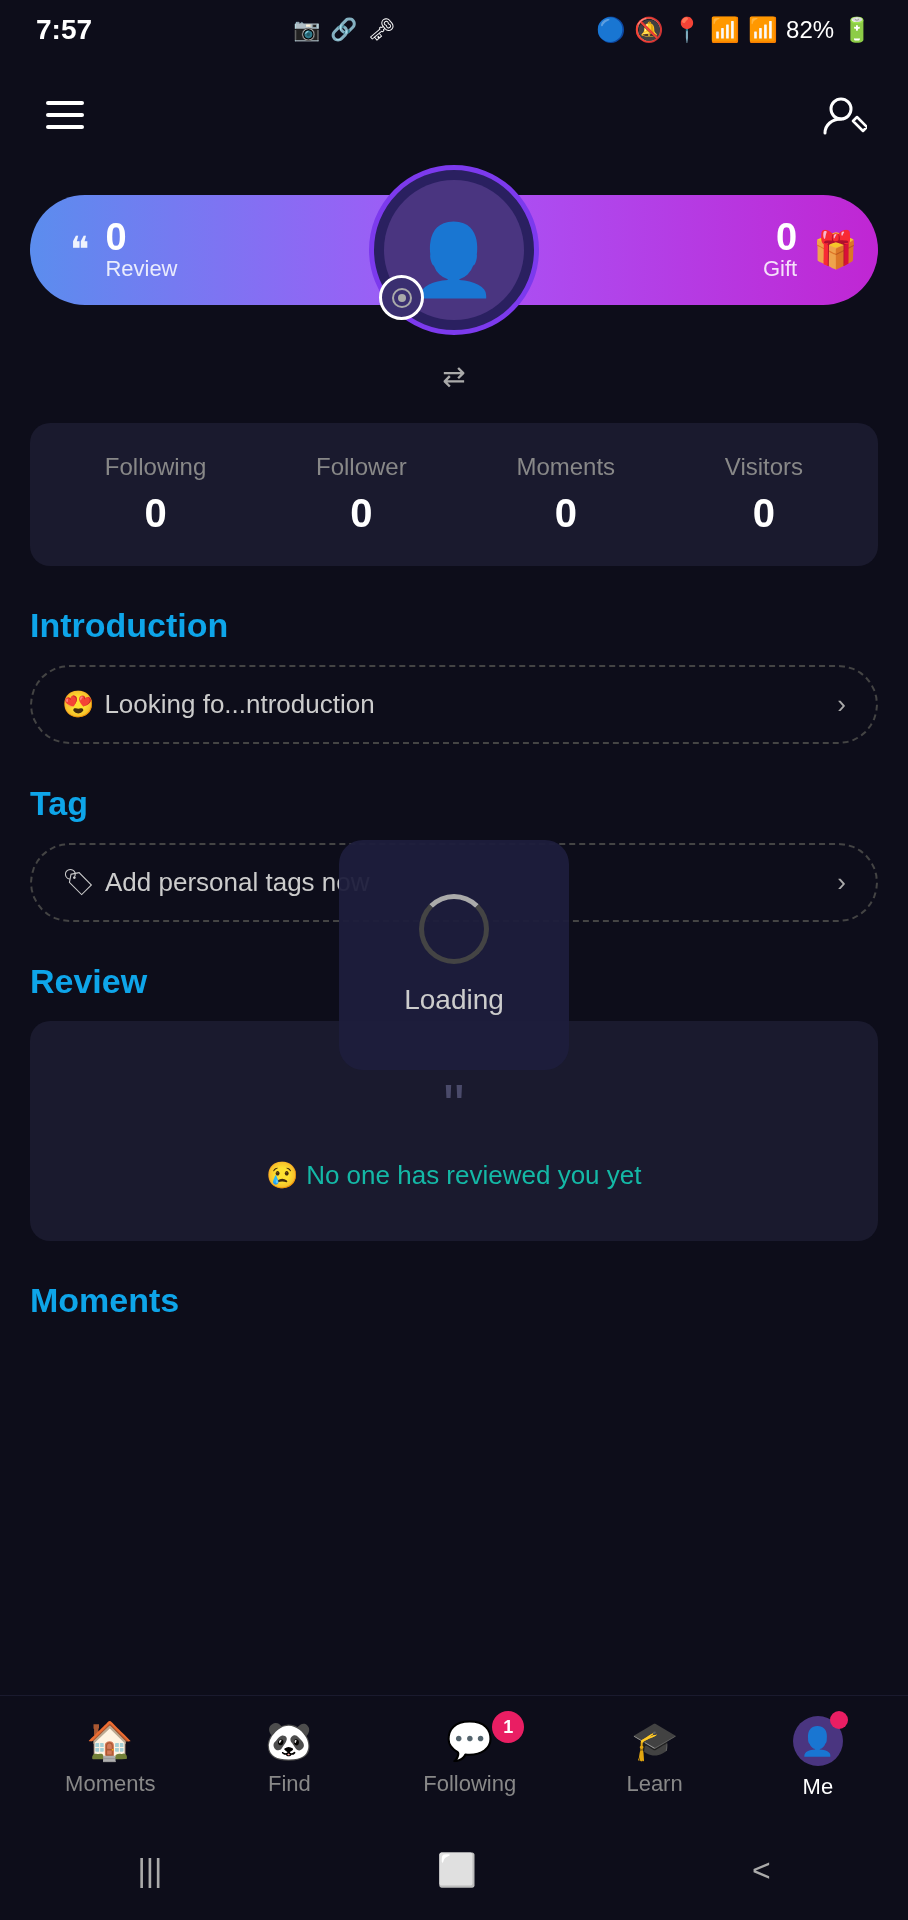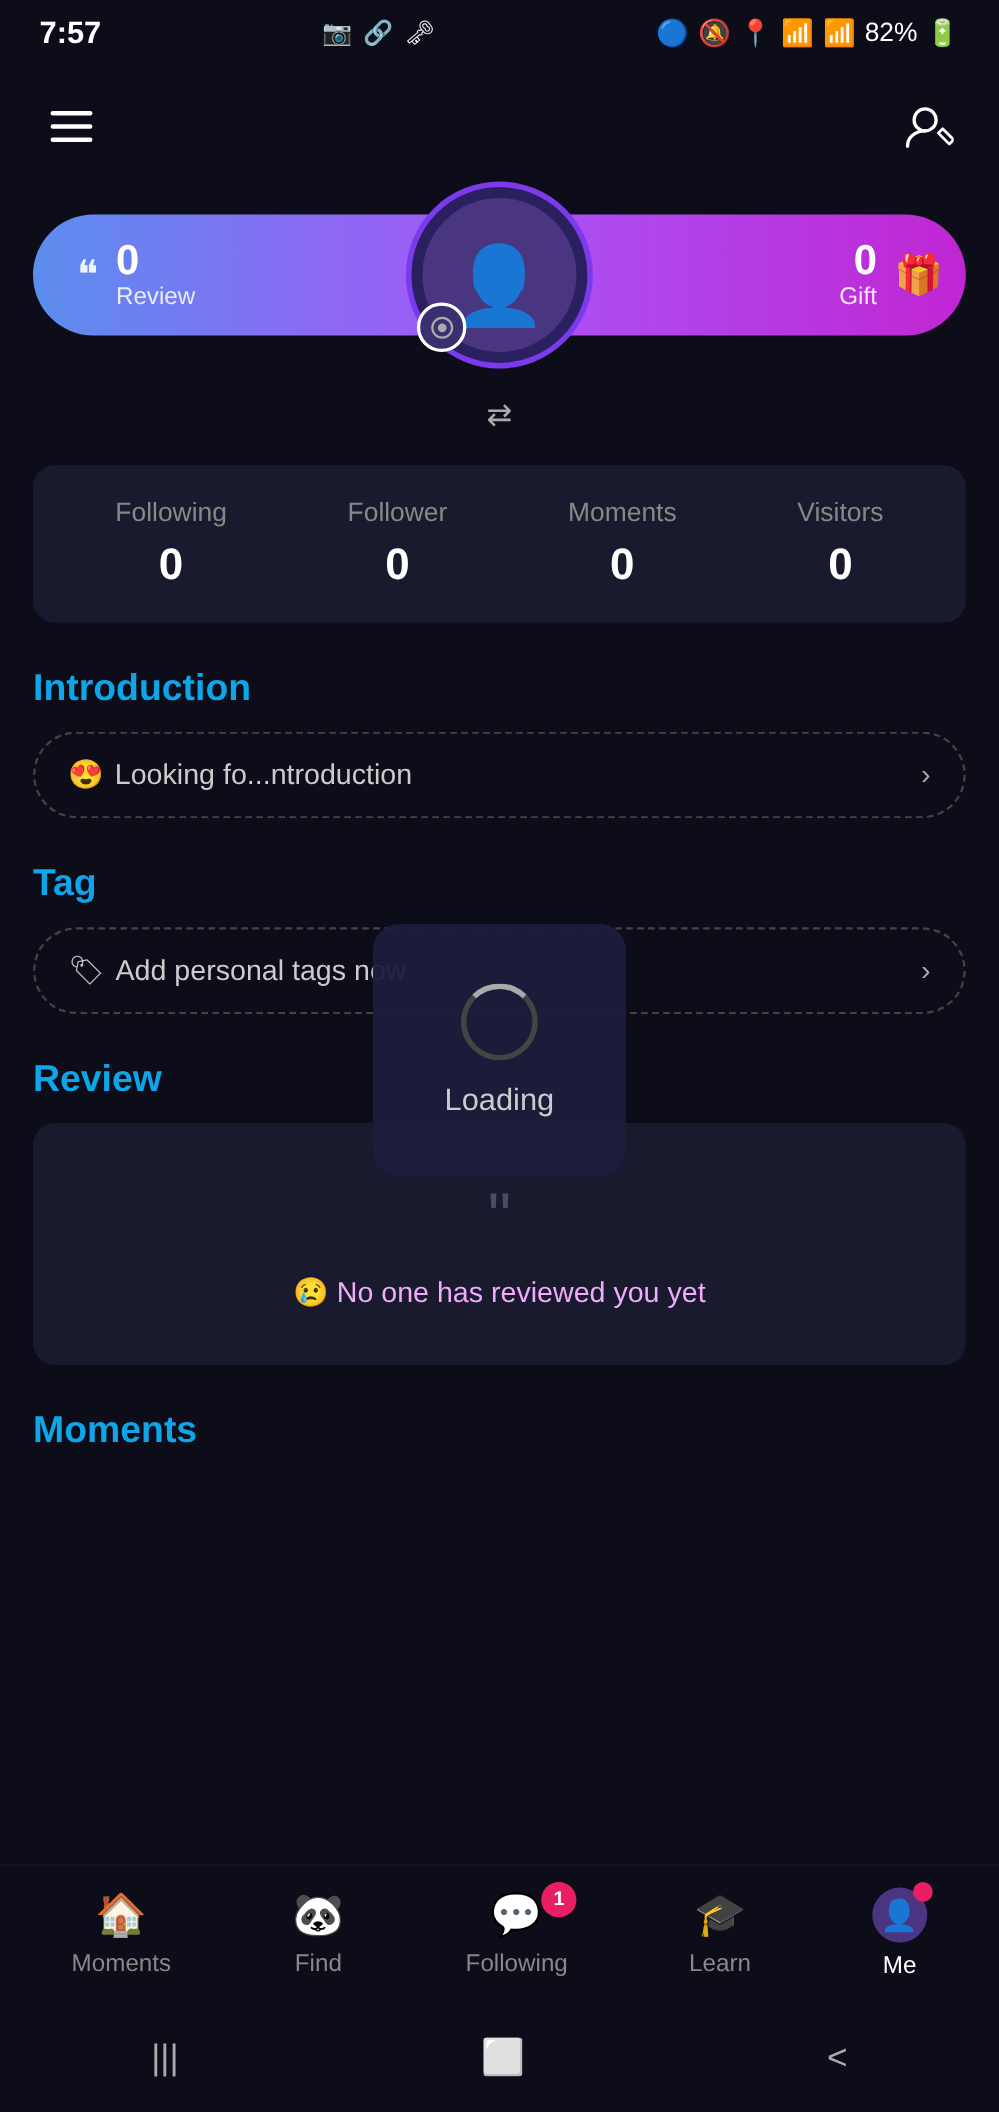--- a/index.html
+++ b/index.html
@@ -290,21 +290,21 @@
       flex-direction: column;
       align-items: center;
       gap: 20px;
     }
     .quote-icon {
       font-size: 50px;
       color: #4a4a6a;
     }
     .no-review-text {
       font-size: 26px;
-      color: #f0abfc;
+      color: #14b8a6;
     }
 
     
     .loading-overlay {
       position: absolute;
       top: 840px;
       left: 50%;
       transform: translateX(-50%);
       background: rgba(30, 30, 60, 0.95);
       border-radius: 24px;

